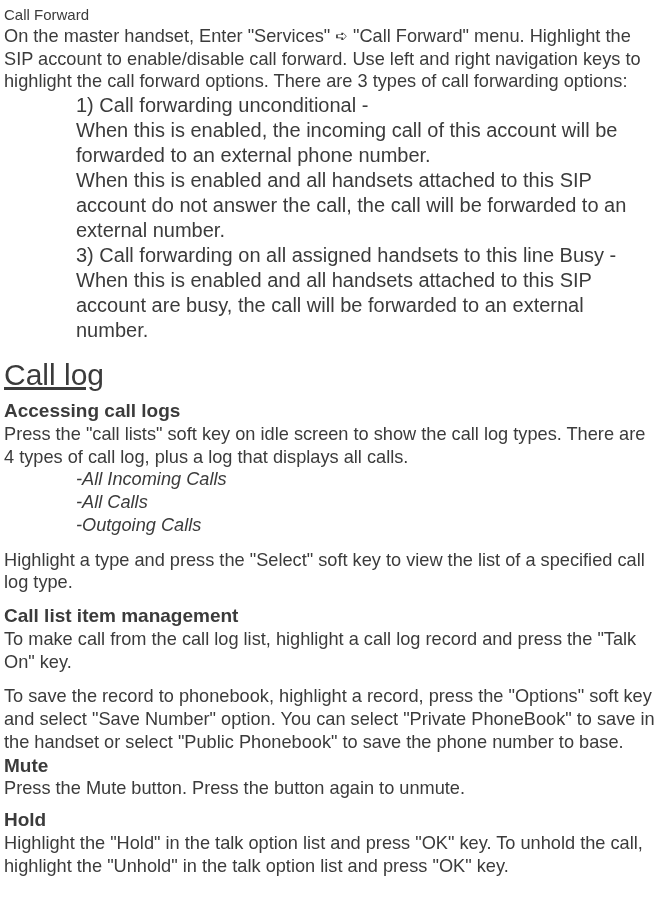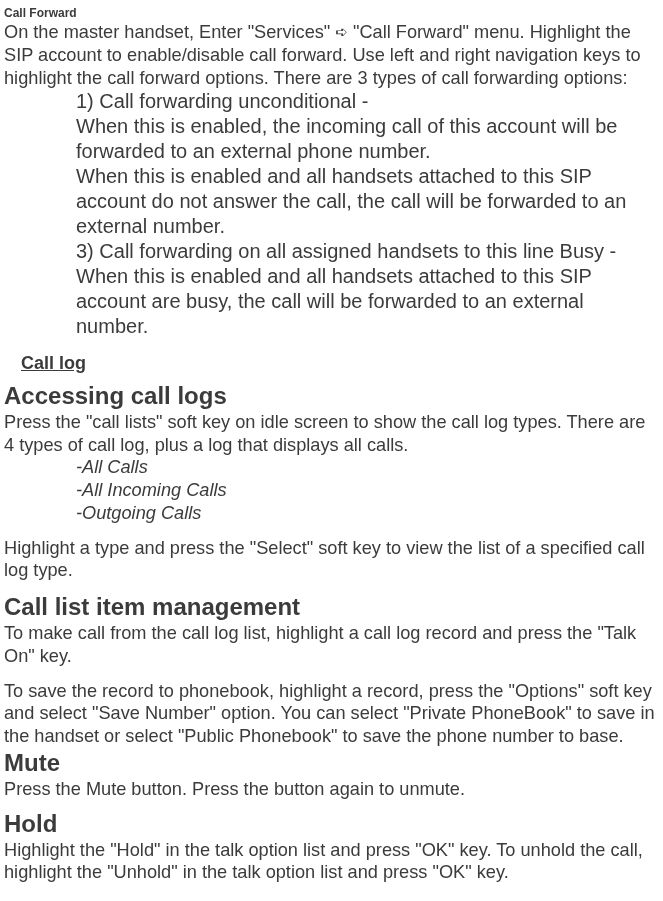--- a/index.html
+++ b/index.html
@@ -8,45 +8,45 @@
     width: 663px;
     background: #ffffff;
     font-family: "Segoe UI", "Helvetica Neue", Arial, sans-serif;
     color: #3b3b3b;
   }
   .page {
     padding: 6px 4px 20px 4px;
     width: 655px;
   }
   .h-bold {
-    font-weight: 700;
-    font-size: 12px;
+    font-weight: 400;
+    font-size: 15px;
     line-height: 1.25;
     margin: 0;
   }
   .body-text {
     font-size: 18.2px;
     line-height: 1.25;
     margin: 0;
   }
   .indent-block {
     padding-left: 72px;
     font-size: 20px;
     line-height: 1.25;
   }
   .section-title {
-    font-weight: 700;
-    font-size: 18px;
+    font-weight: 400;
+    font-size: 30px;
     text-decoration: underline;
-    margin: 14px 0 6px 17px;
+    margin: 14px 0 6px 0;
     line-height: 1.2;
   }
   .subhead {
     font-weight: 700;
-    font-size: 24px;
+    font-size: 19px;
     margin: 10px 0 0 0;
     line-height: 1.25;
   }
   .italic-list {
     padding-left: 72px;
     font-size: 18.2px;
     line-height: 1.25;
     font-style: italic;
   }
   .big-subhead {
@@ -78,22 +78,22 @@
     <div>When this is enabled and all handsets attached to this SIP account do not answer the call, the call will be forwarded to an external number.</div>
     <div>3) Call forwarding on all assigned handsets to this line Busy -</div>
     <div>When this is enabled and all handsets attached to this SIP account are busy, the call will be forwarded to an external number.</div>
   </div>
 
   <p class="section-title">Call log</p>
 
   <p class="subhead" style="margin-top:4px;">Accessing call logs</p>
   <p class="body-text">Press the "call lists" soft key on idle screen to show the call log types. There are 4 types of call log, plus a log that displays all calls.</p>
   <div class="italic-list">
+    <div>-All Incoming Calls</div>
     <div>-All Calls</div>
-    <div>-All Incoming Calls</div>
     <div>-Outgoing Calls</div>
   </div>
 
   <p class="body-text para-gap">Highlight a type and press the "Select" soft key to view the list of a specified call log type.</p>
 
   <p class="subhead">Call list item management</p>
   <p class="body-text">To make call from the call log list, highlight a call log record and press the "Talk On" key.</p>
   <p class="body-text para-gap">To save the record to phonebook, highlight a record, press the "Options" soft key and select "Save Number" option. You can select "Private PhoneBook" to save in the handset or select "Public Phonebook" to save the phone number to base.</p>
 
   <p class="subhead" style="margin-top:0;">Mute</p>

